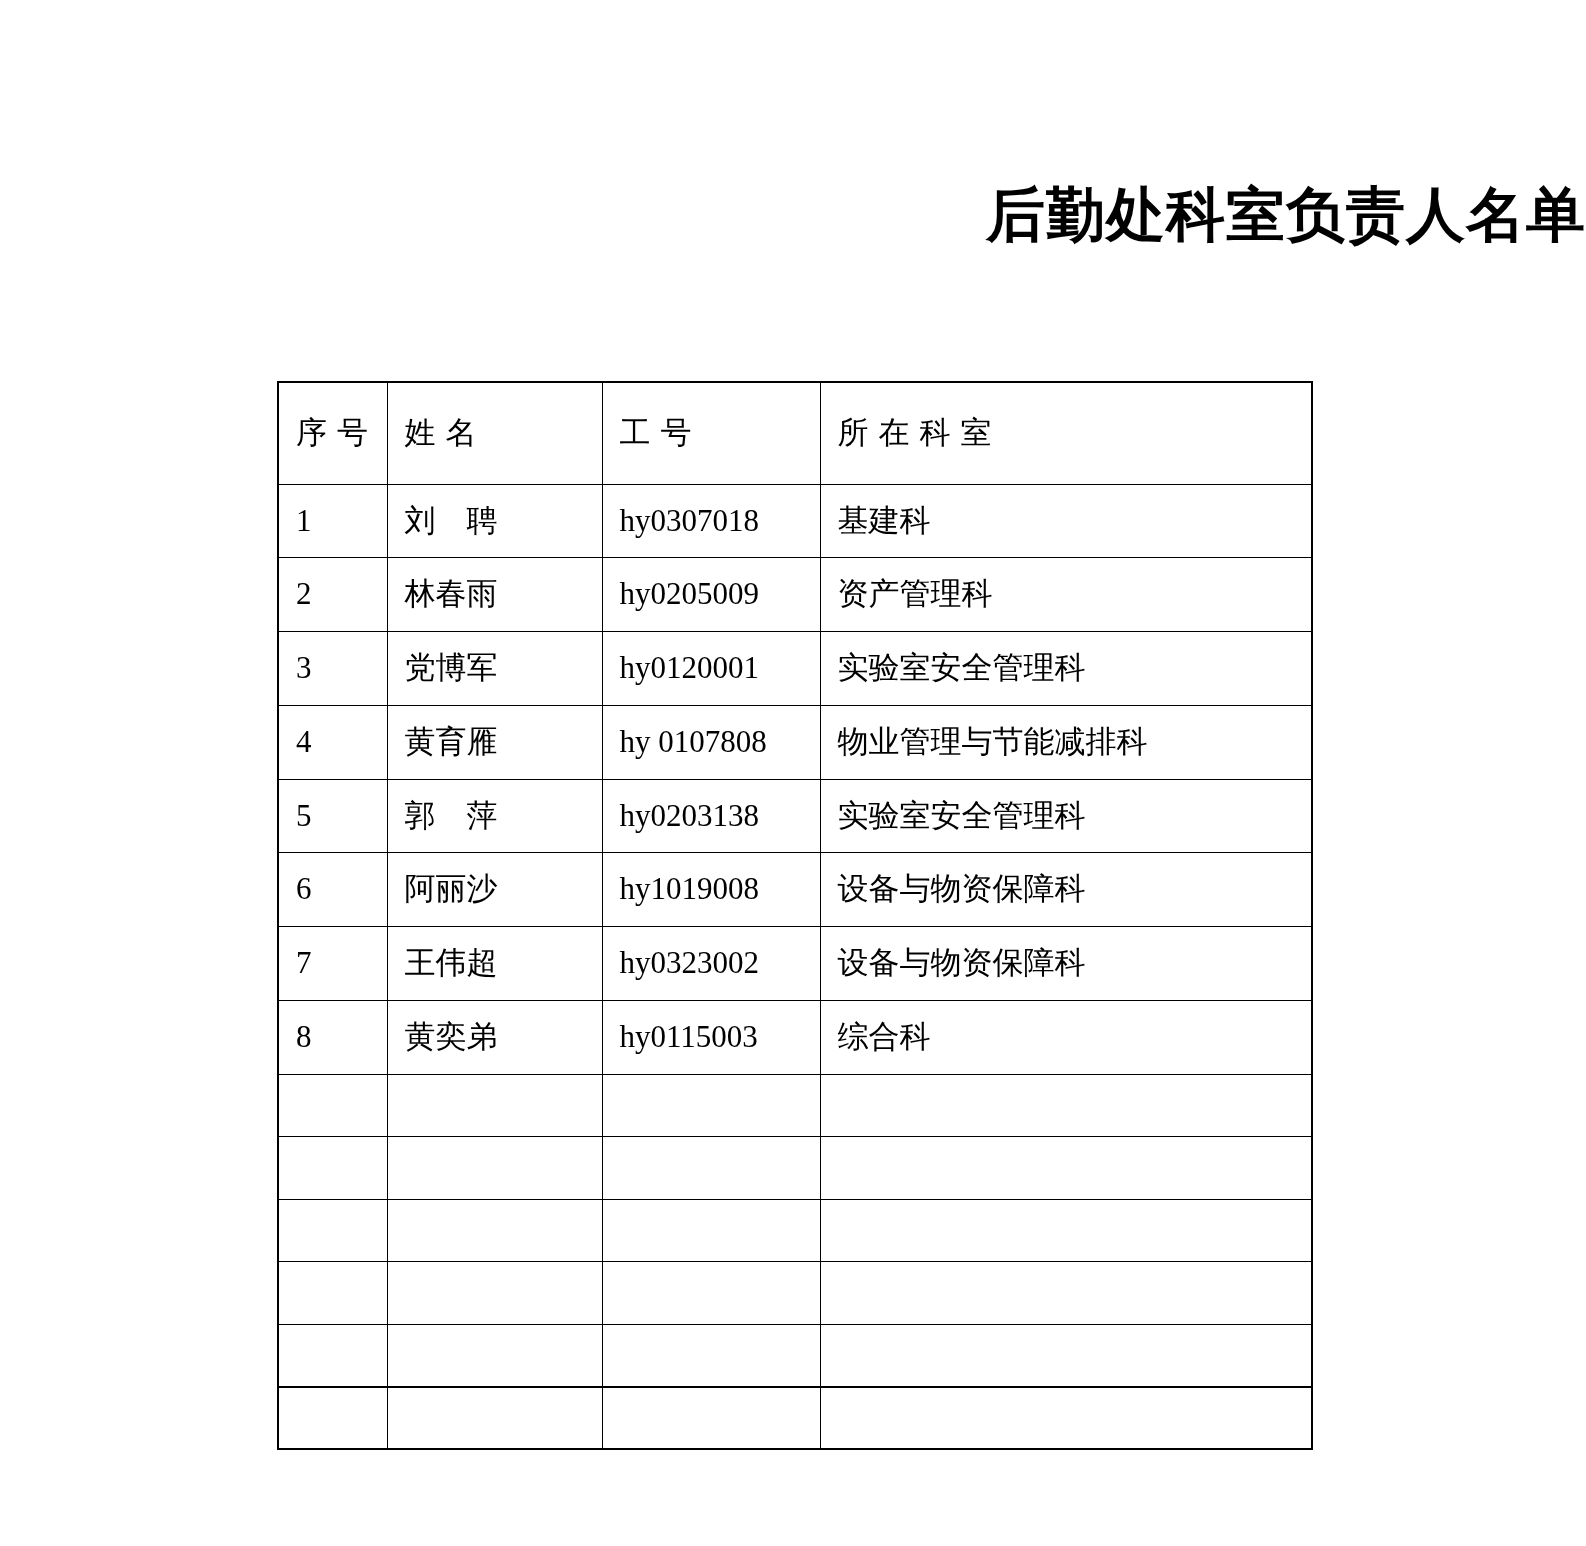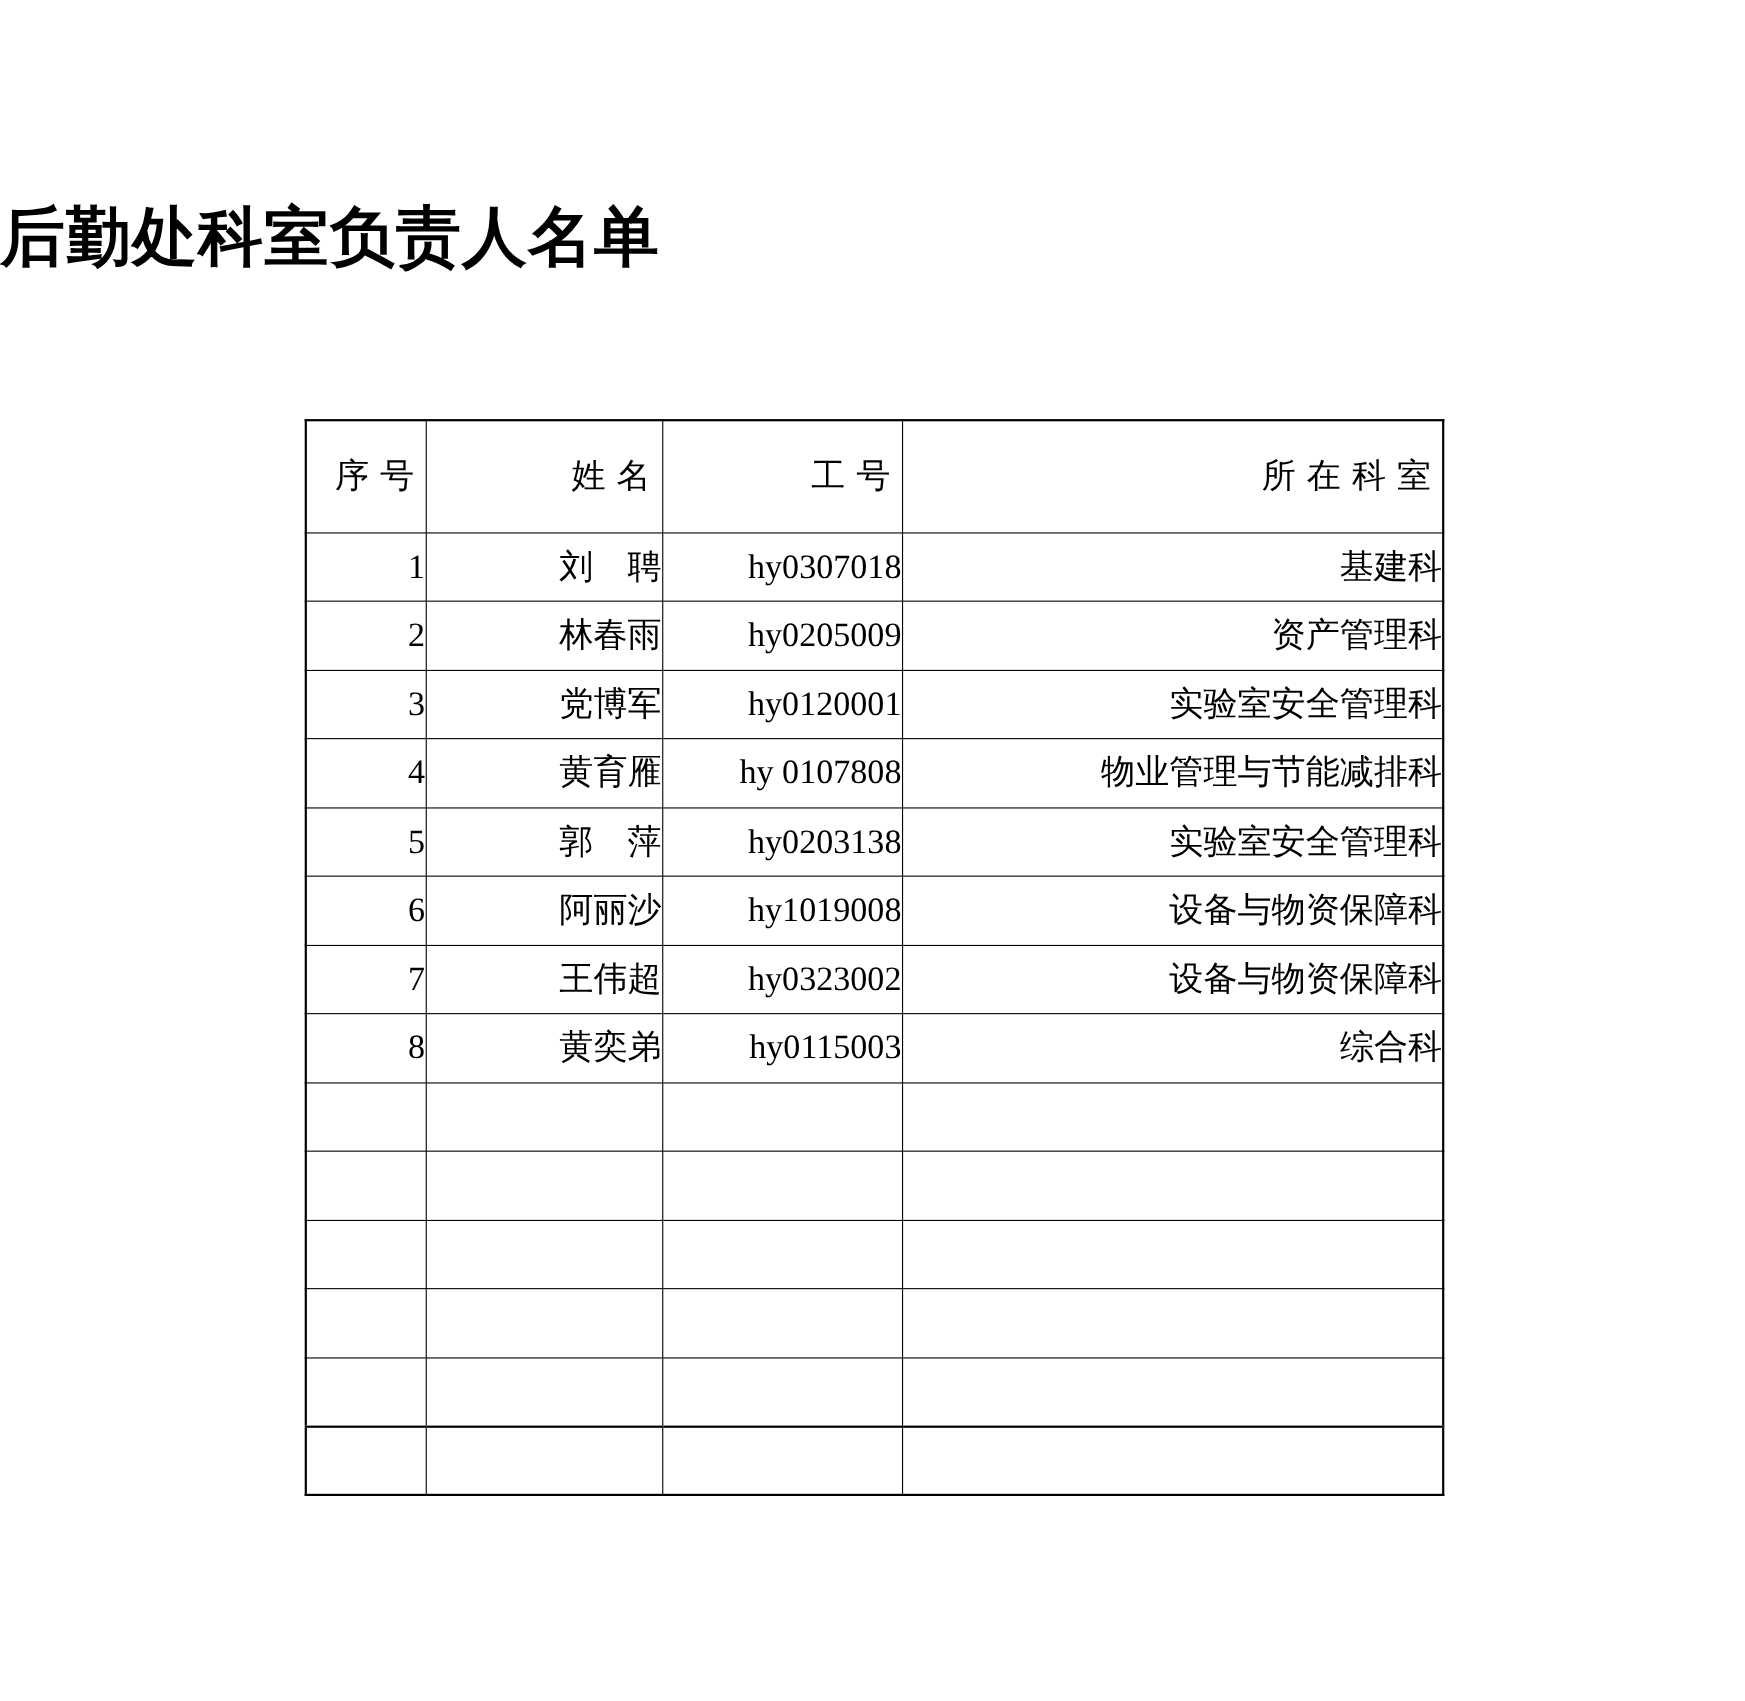--- a/index.html
+++ b/index.html
@@ -14,42 +14,42 @@
     font-family: "Liberation Serif", "DejaVu Serif", serif;
     color: #000000;
     overflow: hidden;
   }
   .doc-title {
     position: absolute;
     top: 178px;
     left: 0;
     width: 100%;
     margin: 0;
-    text-align: left;
+    text-align: right;
     font-size: 59px;
     font-weight: bold;
     letter-spacing: 1px;
     line-height: 74px;
     color: #000000;
   }
   table.staff-table {
     position: absolute;
     top: 381px;
     left: 277px;
     width: 1034px;
     border-collapse: collapse;
     table-layout: fixed;
     border: 2px solid #000000;
   }
   .staff-table th,
   .staff-table td {
     border: 1px solid #000000;
-    text-align: right;
+    text-align: left;
     vertical-align: middle;
-    padding: 0;
+    padding: 17px;
     font-weight: normal;
     font-size: 31px;
     line-height: 1.25;
     overflow: hidden;
     white-space: nowrap;
   }
   .staff-table thead tr {
     height: 102px;
   }
   .staff-table thead th {

